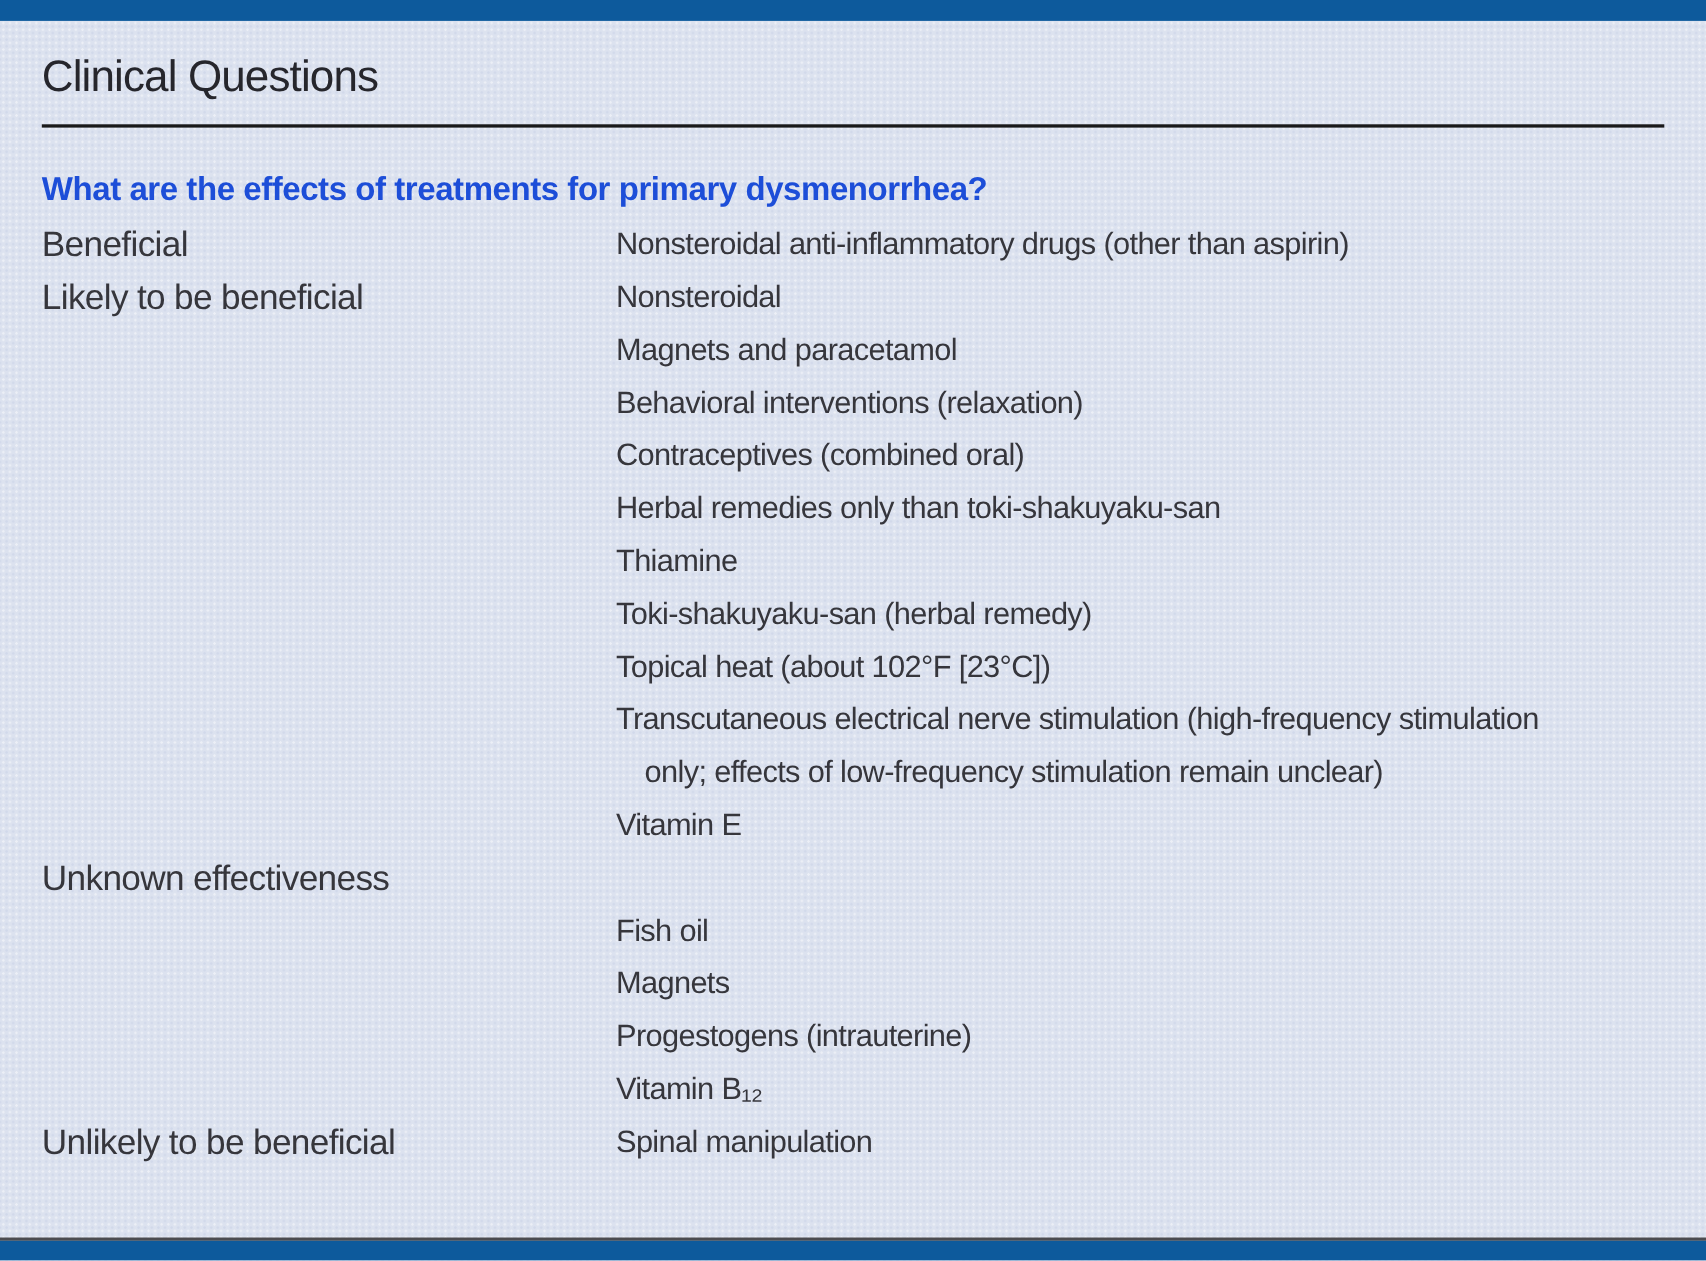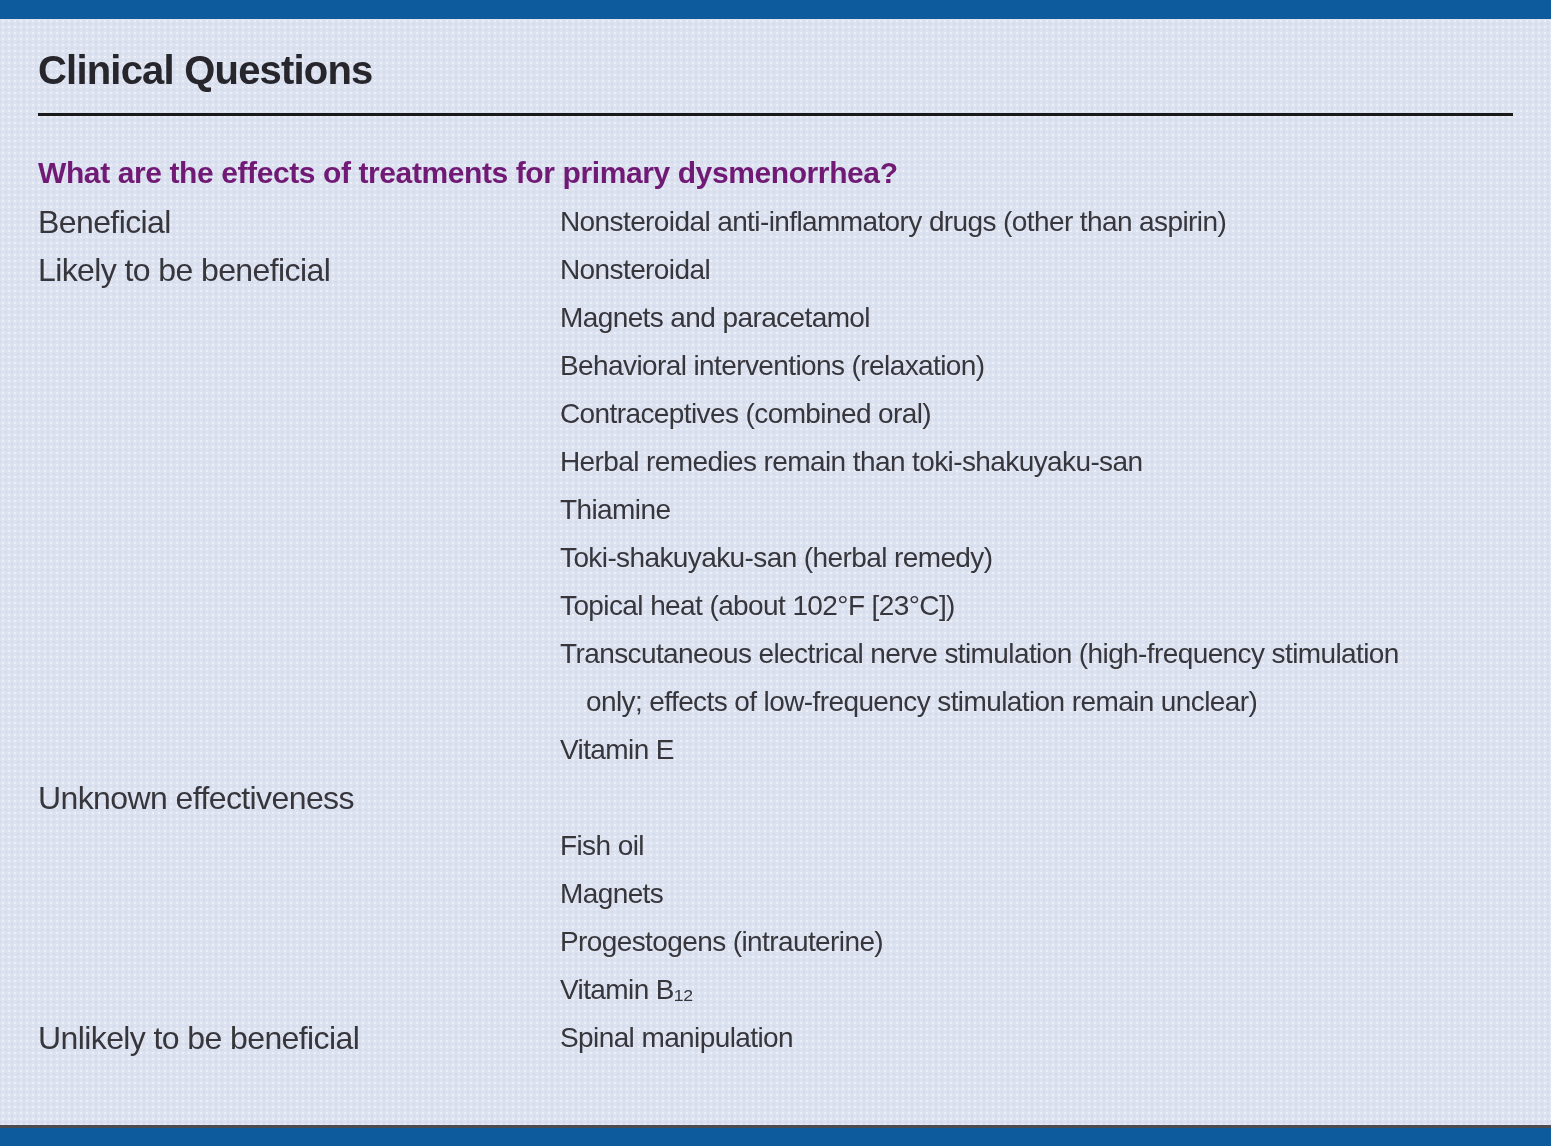--- a/index.html
+++ b/index.html
@@ -43,36 +43,36 @@
   }
   .content {
     position: absolute;
     top: 19px; left: 0; right: 0;
     padding: 0 38px;
   }
   .page-title {
     margin-top: 30px;
     font-size: 40px;
     line-height: 42px;
-    font-weight: bold;
+    font-weight: normal;
     letter-spacing: -0.8px;
     color: #26262c;
   }
   .title-rule {
     margin-top: 22px;
     height: 3px;
     background: #1a1a1a;
   }
   .question {
     margin-top: 34px;
     font-size: 30px;
     line-height: 46px;
     font-weight: bold;
     letter-spacing: -0.4px;
-    color: #701a75;
+    color: #1d4ed8;
     white-space: nowrap;
   }
   .qa-table {
     margin-top: 2px;
   }
   .row {
     display: flex;
     align-items: flex-start;
   }
   .cat {
@@ -142,21 +142,21 @@
     <div class="row">
       <div class="cat"></div>
       <div class="treat">
           <div class="treat-line">Contraceptives (combined oral)</div>
         </div>
     </div>
 
     <div class="row">
       <div class="cat"></div>
       <div class="treat">
-          <div class="treat-line">Herbal remedies remain than toki-shakuyaku-san</div>
+          <div class="treat-line">Herbal remedies only than toki-shakuyaku-san</div>
         </div>
     </div>
 
     <div class="row">
       <div class="cat"></div>
       <div class="treat">
           <div class="treat-line">Thiamine</div>
         </div>
     </div>
 

